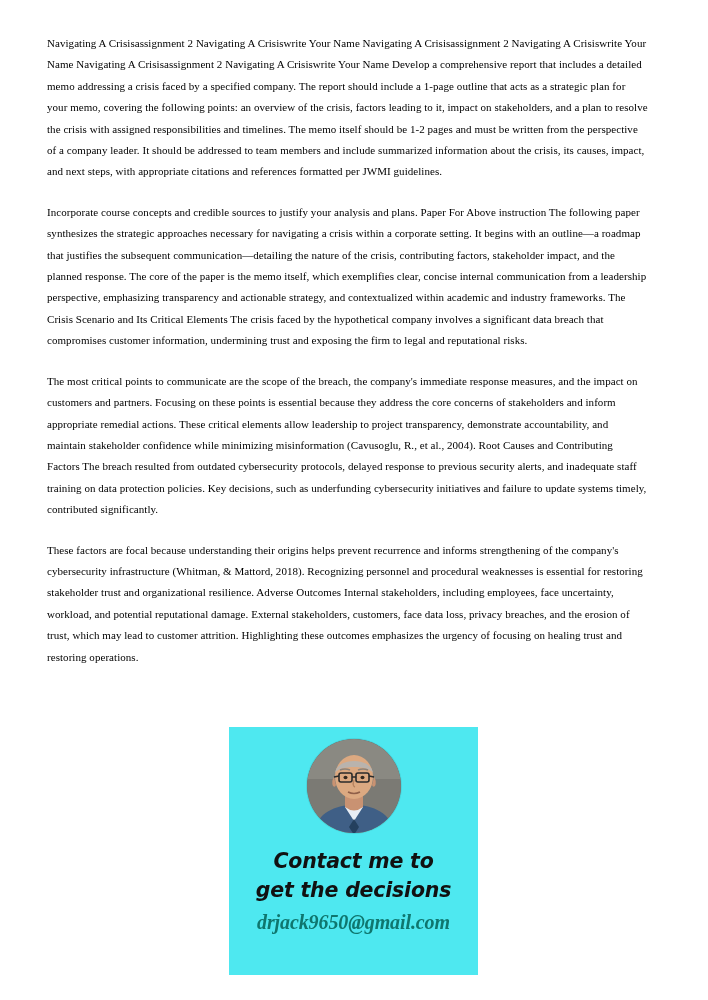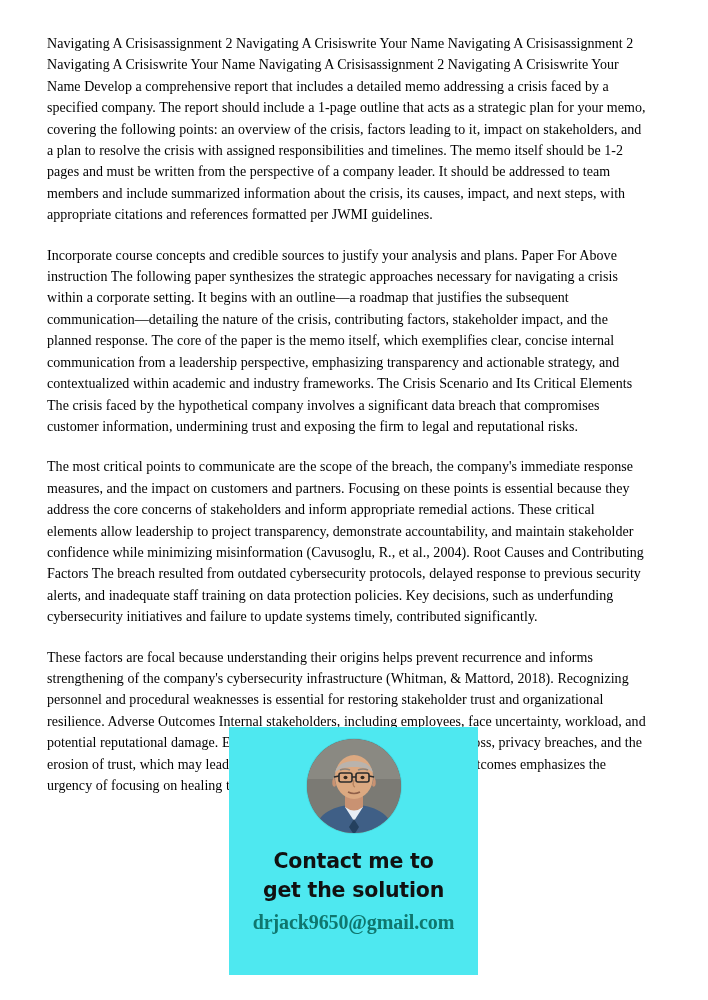--- a/index.html
+++ b/index.html
@@ -22,21 +22,21 @@
     background: #ffffff;
   }
   .doc-body {
     position: absolute;
     left: 47px;
     top: 33px;
     width: 601px;
   }
   .para {
     font-family: "Liberation Serif", serif;
-    font-size: 14px;
+    font-size: 11px;
     line-height: 21.4px;
     color: #000000;
     text-align: left;
     margin: 0 0 19px 0;
     letter-spacing: 0.05px;
   }
   .para:last-child {
     margin-bottom: 0;
   }
   
@@ -70,20 +70,21 @@
     font-family: "DejaVu Sans", sans-serif;
     font-weight: bold;
     font-size: 20.5px;
     color: #111111;
     line-height: 29px;
     text-align: center;
     letter-spacing: -0.2px;
   }
   .contact-block {
     margin-top: 14px;
+    font-style: italic;
   }
   .email {
     font-family: "Liberation Serif", serif;
     font-weight: bold;
     font-size: 20px;
     color: #0f766e;
     text-align: center;
     margin-top: 6px;
     letter-spacing: -0.1px;
   }
@@ -141,18 +142,18 @@
           <path d="M51 31 q5 -2 10 0" stroke="#8d8379" stroke-width="1.6" fill="none"></path>
 
           <path d="M47 41 q-2 6 1 7" stroke="#b5825f" stroke-width="1.4" fill="none"></path>
 
           <path d="M41 53 q6 3 12 0" stroke="#8f5f49" stroke-width="1.6" fill="none"></path>
         </g>
       </svg>
     </div>
     <div class="contact-block">
       <div class="contact-line">Contact me to</div>
-      <div class="contact-line">get the solution</div>
+      <div class="contact-line">get the decisions</div>
       <div class="email">drjack9650@gmail.com</div>
     </div>
   </div>
 
 </div>
 
 </body></html>

